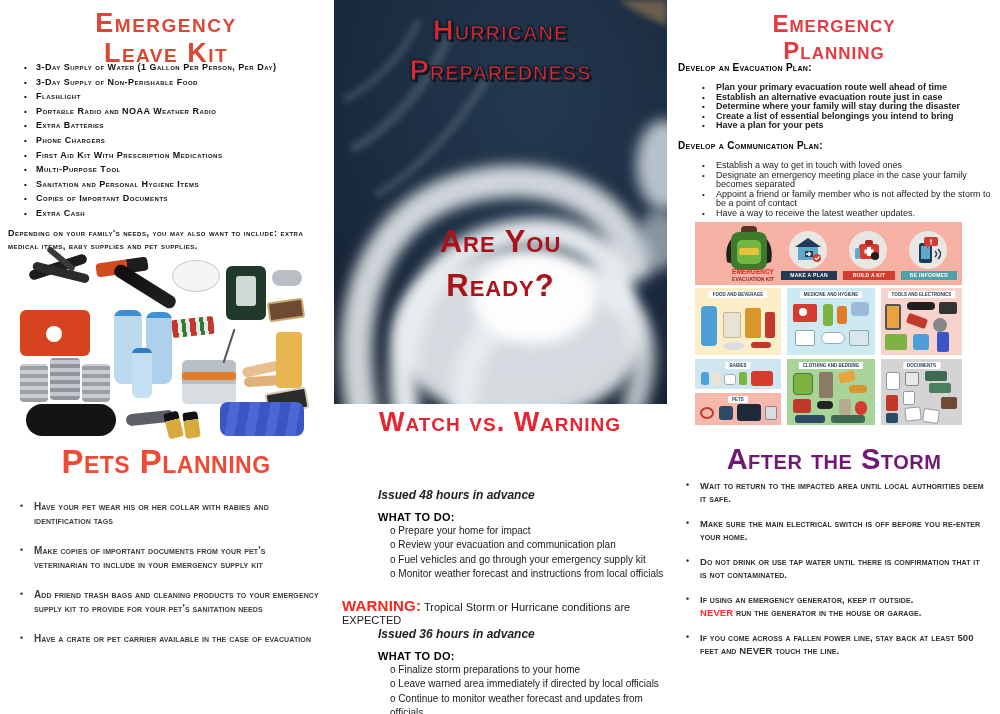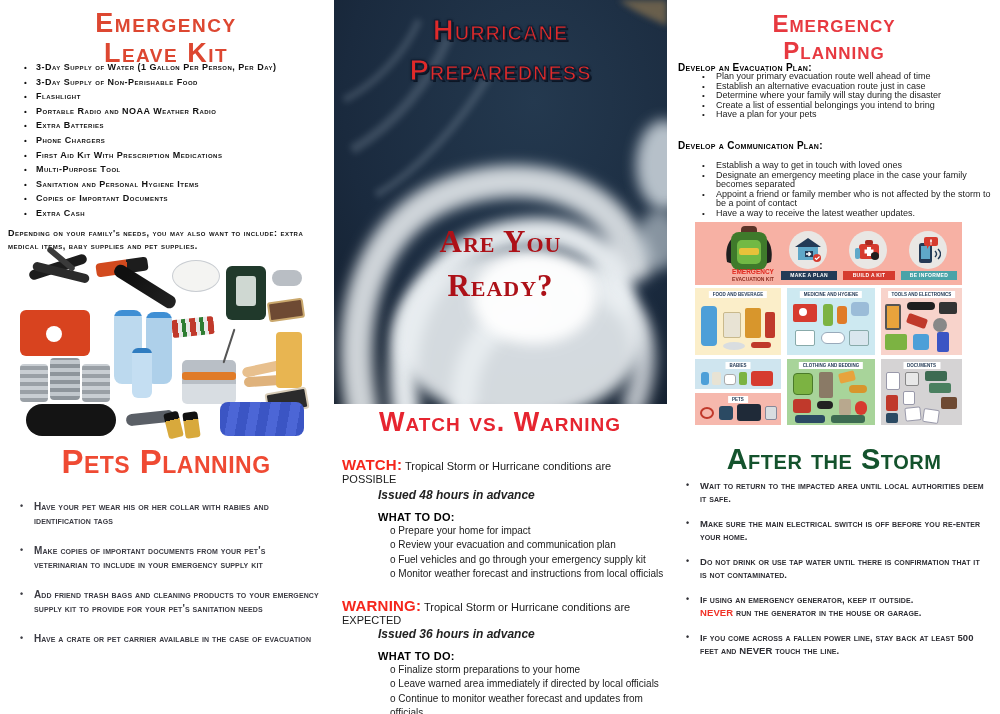--- a/index.html
+++ b/index.html
@@ -10,21 +10,21 @@
   .col-left  { left:0;   width:332px; }
   .col-mid   { left:332px; width:336px; }
   .col-right { left:668px; width:332px; }
 
   
   .h-orange { position:absolute; width:100%; text-align:center; font-weight:700;
               font-variant:small-caps; color:#dd4731; letter-spacing:1.5px; }
   #supply-title { top:8px; font-size:27px; line-height:30px; }
   #pets-title   { top:444px; font-size:33px; line-height:36px; color:#ef4a33; letter-spacing:0.5px; }
   #planning-title { top:10px; font-size:24px; line-height:27px; color:#e73940; letter-spacing:1px; }
-  #storm-title  { top:443px; font-size:29px; line-height:32px; color:#14532d; letter-spacing:0.5px; }
+  #storm-title  { top:443px; font-size:29px; line-height:32px; color:#701a75; letter-spacing:0.5px; }
   #ww-title { position:absolute; top:407px; width:100%; text-align:center; font-weight:700;
               font-variant:small-caps; color:#e62530; font-size:27px; letter-spacing:1px; }
 
   
   .kit-list { position:absolute; top:63px; left:22px; right:4px; list-style:none; }
   .kit-list li { position:relative; padding-left:14px; margin-bottom:5.6px;
                  font-size:9px; line-height:9px; font-weight:700; letter-spacing:0.5px;
                  font-variant:small-caps; color:#101010; }
   .kit-list li::before { content:"•"; position:absolute; left:2px; top:0; font-size:8px; }
   .kit-note { position:absolute; top:227px; left:8px; right:2px; font-size:9px; line-height:12.5px;
@@ -41,38 +41,38 @@
 
   
   .hurricane-photo { position:absolute; top:0; left:2px; width:333px; height:404px;
                      background:#1b2940; overflow:hidden; }
   .cover-title { position:absolute; top:10px; width:100%; text-align:center; font-weight:700;
                  font-variant:small-caps; font-size:29px; line-height:40px; letter-spacing:1px;
                  color:#e02a2a; -webkit-text-stroke:1.2px #141f33;
                  text-shadow:0 0 3px #0d1726, 2px 2px 0 #0d1726; }
   .cover-title span, .cover-q span { display:block; }
   .cover-q { position:absolute; top:220px; width:100%; text-align:center; font-weight:700;
-             font-variant:small-caps; font-size:31px; line-height:44px; letter-spacing:1px; color:#ad1118;font-family:Liberation Serif, serif; }
+             font-variant:small-caps; font-size:31px; line-height:44px; letter-spacing:1px; color:#ad1118; }
 
   .alert-head { position:absolute; left:10px; right:2px; font-size:11px; color:#1a1a1a; }
   .alert-label { font-size:15px; font-weight:800; color:#f5261c; letter-spacing:0.2px; }
   .issued { position:absolute; left:46px; font-size:12px; font-style:italic; font-weight:600; color:#222; }
   .todo-head { position:absolute; left:46px; font-size:11px; font-weight:800; letter-spacing:0.3px; color:#000; }
   .todo-list { position:absolute; left:58px; right:2px; list-style:none; }
   .todo-list li { font-size:10px; line-height:14.4px; color:#1a1a1a; }
   .todo-list li::before { content:"o "; }
   #watch-head { top:456px; } #watch-issued { top:488px; } #watch-todo-head { top:511px; } #watch-todos { top:524px; }
   #warning-head { top:597px; } #warning-issued { top:627px; } #warning-todo-head { top:650px; } #warning-todos { top:663px; }
 
   
   .dev-head { position:absolute; left:10px; font-size:10px; font-weight:800; letter-spacing:0.3px;
               font-variant:small-caps; color:#000; }
   #evac-head { top:62px; } #comm-head { top:140px; }
   .plan-list { position:absolute; left:32px; right:6px; list-style:none; }
-  #evac-list { top:72px; } #comm-list { top:161px; }
+  #evac-list { top:83px;font-weight:bold; } #comm-list { top:161px; }
   .plan-list li { position:relative; padding-left:16px; font-size:9px; line-height:9.6px; color:#1c1c1c; }
   .plan-list li::before { content:"•"; position:absolute; left:2px; top:0; font-size:8px; }
 
   .infographic { position:absolute; top:222px; left:27px; width:267px; height:216px; background:#fff; }
   .ig-band { position:absolute; top:0; left:0; width:267px; height:63px; background:#f7b1a4; }
   .ig-kit-label { position:absolute; left:10px; width:96px; text-align:center; font-weight:800; color:#e02a20; }
   .ig-kit-l1 { top:46px; font-size:6.5px; }
   .ig-kit-l2 { top:54px; font-size:5px; color:#8c2b1e; }
   .ig-circle { position:absolute; top:9px; width:38px; height:38px; border-radius:50%; background:#e9e7e4;
                display:flex; align-items:center; justify-content:center; }
@@ -197,24 +197,20 @@
         <span>Preparedness</span>
       </div>
       <div class="cover-q">
         <span>Are You</span>
         <span>Ready?</span>
       </div>
     </div>
 
     <h2 id="ww-title">Watch vs. Warning</h2>
 
-    <p class="alert-head" id="watch-head">
-      <span class="alert-label">WATCH:</span>
-      <span>Tropical Storm or Hurricane conditions are POSSIBLE</span>
-    </p>
     <p class="issued" id="watch-issued">Issued 48 hours in advance</p>
     <p class="todo-head" id="watch-todo-head">WHAT TO DO:</p>
     <ul class="todo-list" id="watch-todos">
       <li>Prepare your home for impact</li>
       <li>Review your evacuation and communication plan</li>
       <li>Fuel vehicles and go through your emergency supply kit</li>
       <li>Monitor weather forecast and instructions from local officials</li>
     </ul>
 
     <p class="alert-head" id="warning-head">

